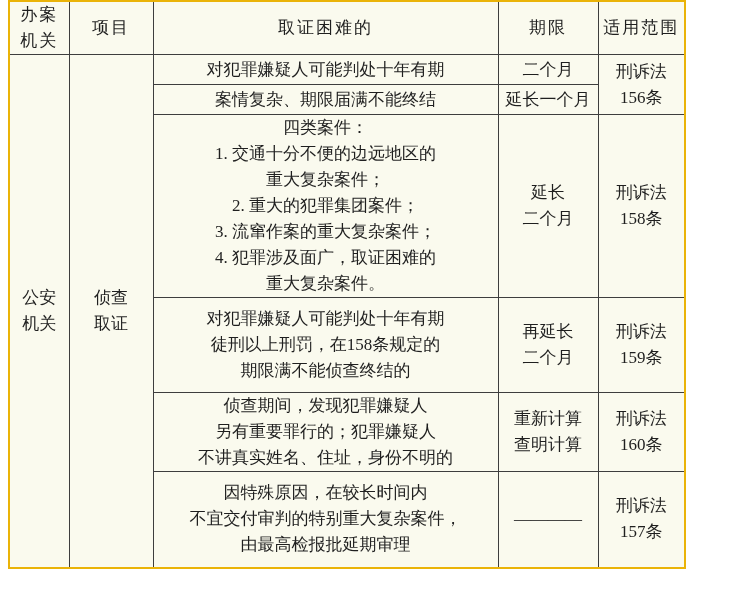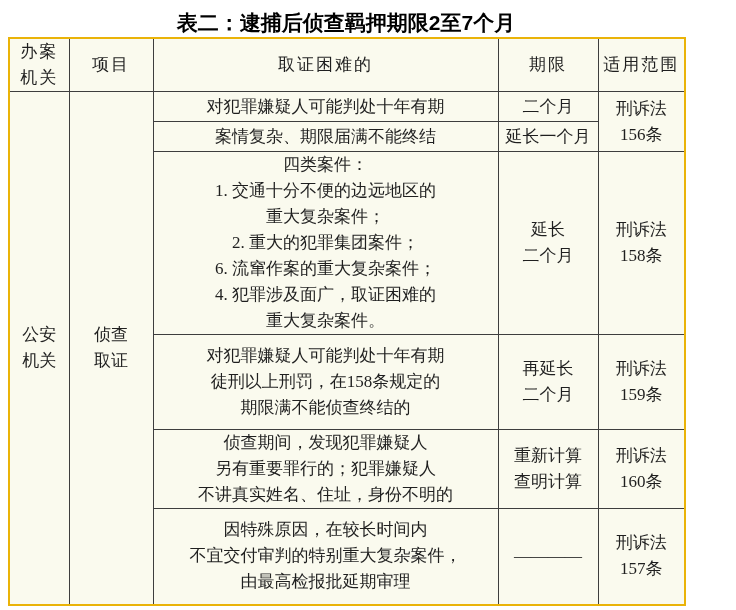--- a/index.html
+++ b/index.html
@@ -49,21 +49,20 @@
   tr.row4  { height: 95px; }
   tr.row5  { height: 79px; font-family: Liberation Serif, serif; }
   tr.row6  { height: 96px; }
   td.dash { letter-spacing: 0; font-size: 16px; }
 </style>
 </head>
 <body>
 
 <div class="page">
 
-  <div class="title">表二：逮捕后侦查羁押期限2至7个月</div>
 
   <table class="det">
     <colgroup>
       <col style="width:60px">
       <col style="width:84px">
       <col style="width:345px">
       <col style="width:100px">
       <col style="width:87px">
     </colgroup>
 
@@ -91,21 +90,21 @@
     <tr class="row2">
       <td>案情复杂、期限届满不能终结</td>
       <td>延长一个月</td>
     </tr>
 
     <tr class="row3">
       <td>四类案件：
 1. 交通十分不便的边远地区的
 重大复杂案件；
 2. 重大的犯罪集团案件；
-6. 流窜作案的重大复杂案件；
+3. 流窜作案的重大复杂案件；
 4. 犯罪涉及面广，取证困难的
 重大复杂案件。</td>
       <td>延长
 二个月</td>
       <td>刑诉法
 158条</td>
     </tr>
 
     <tr class="row4">
       <td>对犯罪嫌疑人可能判处十年有期

